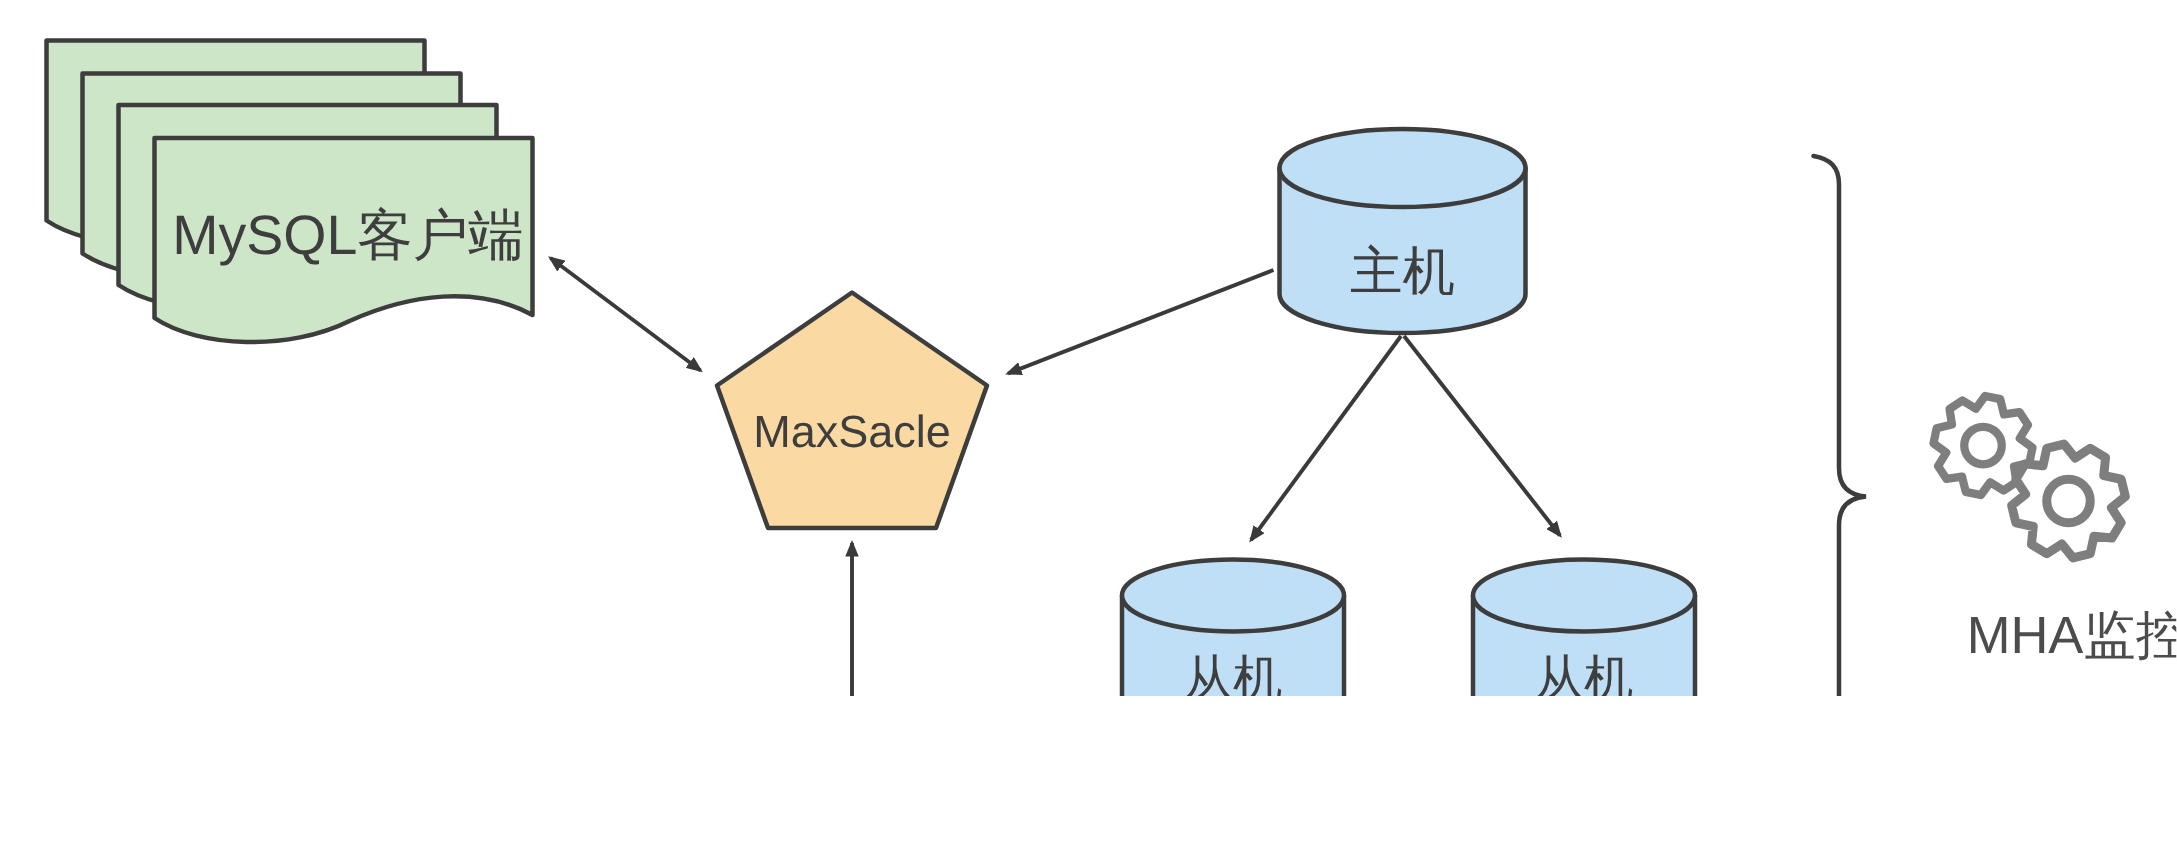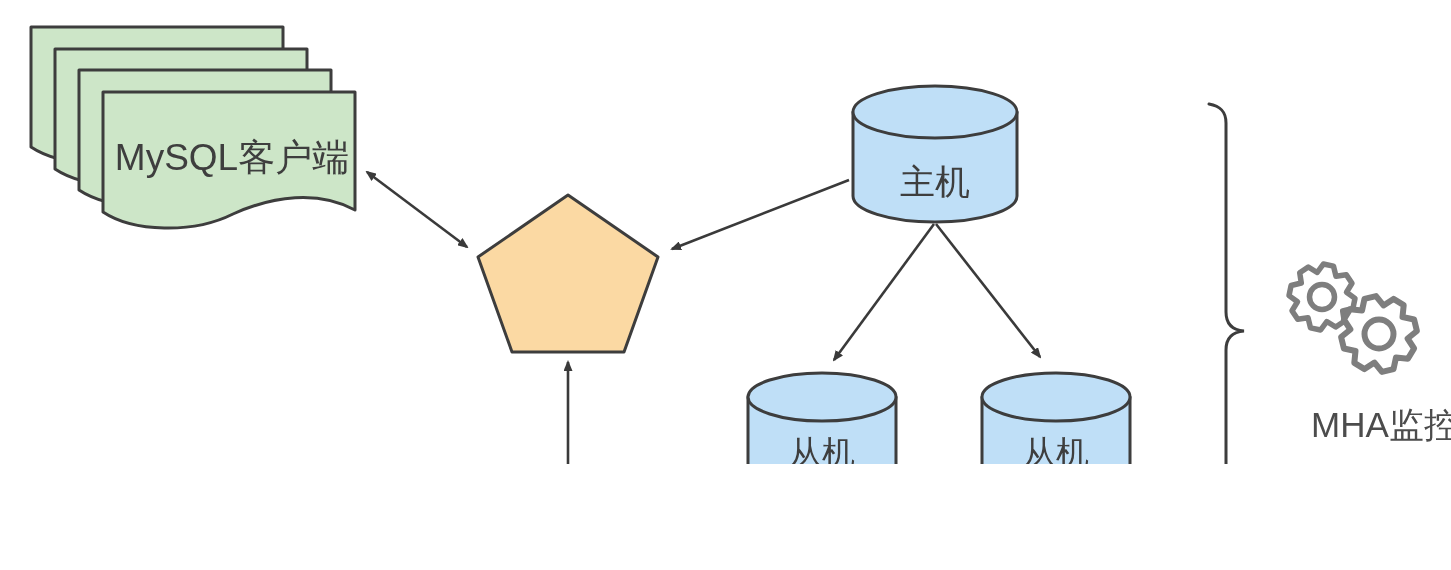--- a/index.html
+++ b/index.html
@@ -87,17 +87,18 @@
 
     <g style="stroke:var(--gear);fill:#ffffff;stroke-linejoin:round;">
       <path stroke-width="5.5" d="M1346.5,292.2L1355.0,298.4L1352.9,308.5L1342.7,311.0L1342.7,311.0L1344.3,321.3L1335.7,327.0L1326.8,321.5L1326.8,321.5L1320.6,330.0L1310.5,327.9L1308.0,317.7L1308.0,317.7L1297.7,319.3L1292.0,310.7L1297.5,301.8L1297.5,301.8L1289.0,295.6L1291.1,285.5L1301.3,283.0L1301.3,283.0L1299.7,272.7L1308.3,267.0L1317.2,272.5L1317.2,272.5L1323.4,264.0L1333.5,266.1L1336.0,276.3L1336.0,276.3L1346.3,274.7L1352.0,283.3L1346.5,292.2Z"></path>
       <circle cx="1322" cy="297" r="12.5" stroke-width="5.5"></circle>
       <path stroke-width="6" d="M1407.6,338.5L1414.1,348.5L1407.9,358.7L1396.0,357.5L1396.0,357.5L1393.5,369.1L1382.0,371.9L1374.5,362.6L1374.5,362.6L1364.5,369.1L1354.3,362.9L1355.5,351.0L1355.5,351.0L1343.9,348.5L1341.1,337.0L1350.4,329.5L1350.4,329.5L1343.9,319.5L1350.1,309.3L1362.0,310.5L1362.0,310.5L1364.5,298.9L1376.0,296.1L1383.5,305.4L1383.5,305.4L1393.5,298.9L1403.7,305.1L1402.5,317.0L1402.5,317.0L1414.1,319.5L1416.9,331.0L1407.6,338.5Z"></path>
       <circle cx="1379" cy="334" r="14.5" stroke-width="6"></circle>
     </g>
   </svg>
 
   <div class="label label-client">MySQL客户端</div>
+  <div class="label label-proxy">MaxSacle</div>
   <div class="label label-master">主机</div>
   <div class="label label-slave1">从机</div>
   <div class="label label-slave2">从机</div>
   <div class="label label-monitor">MHA监控</div>
 </div>
 
 </body></html>

